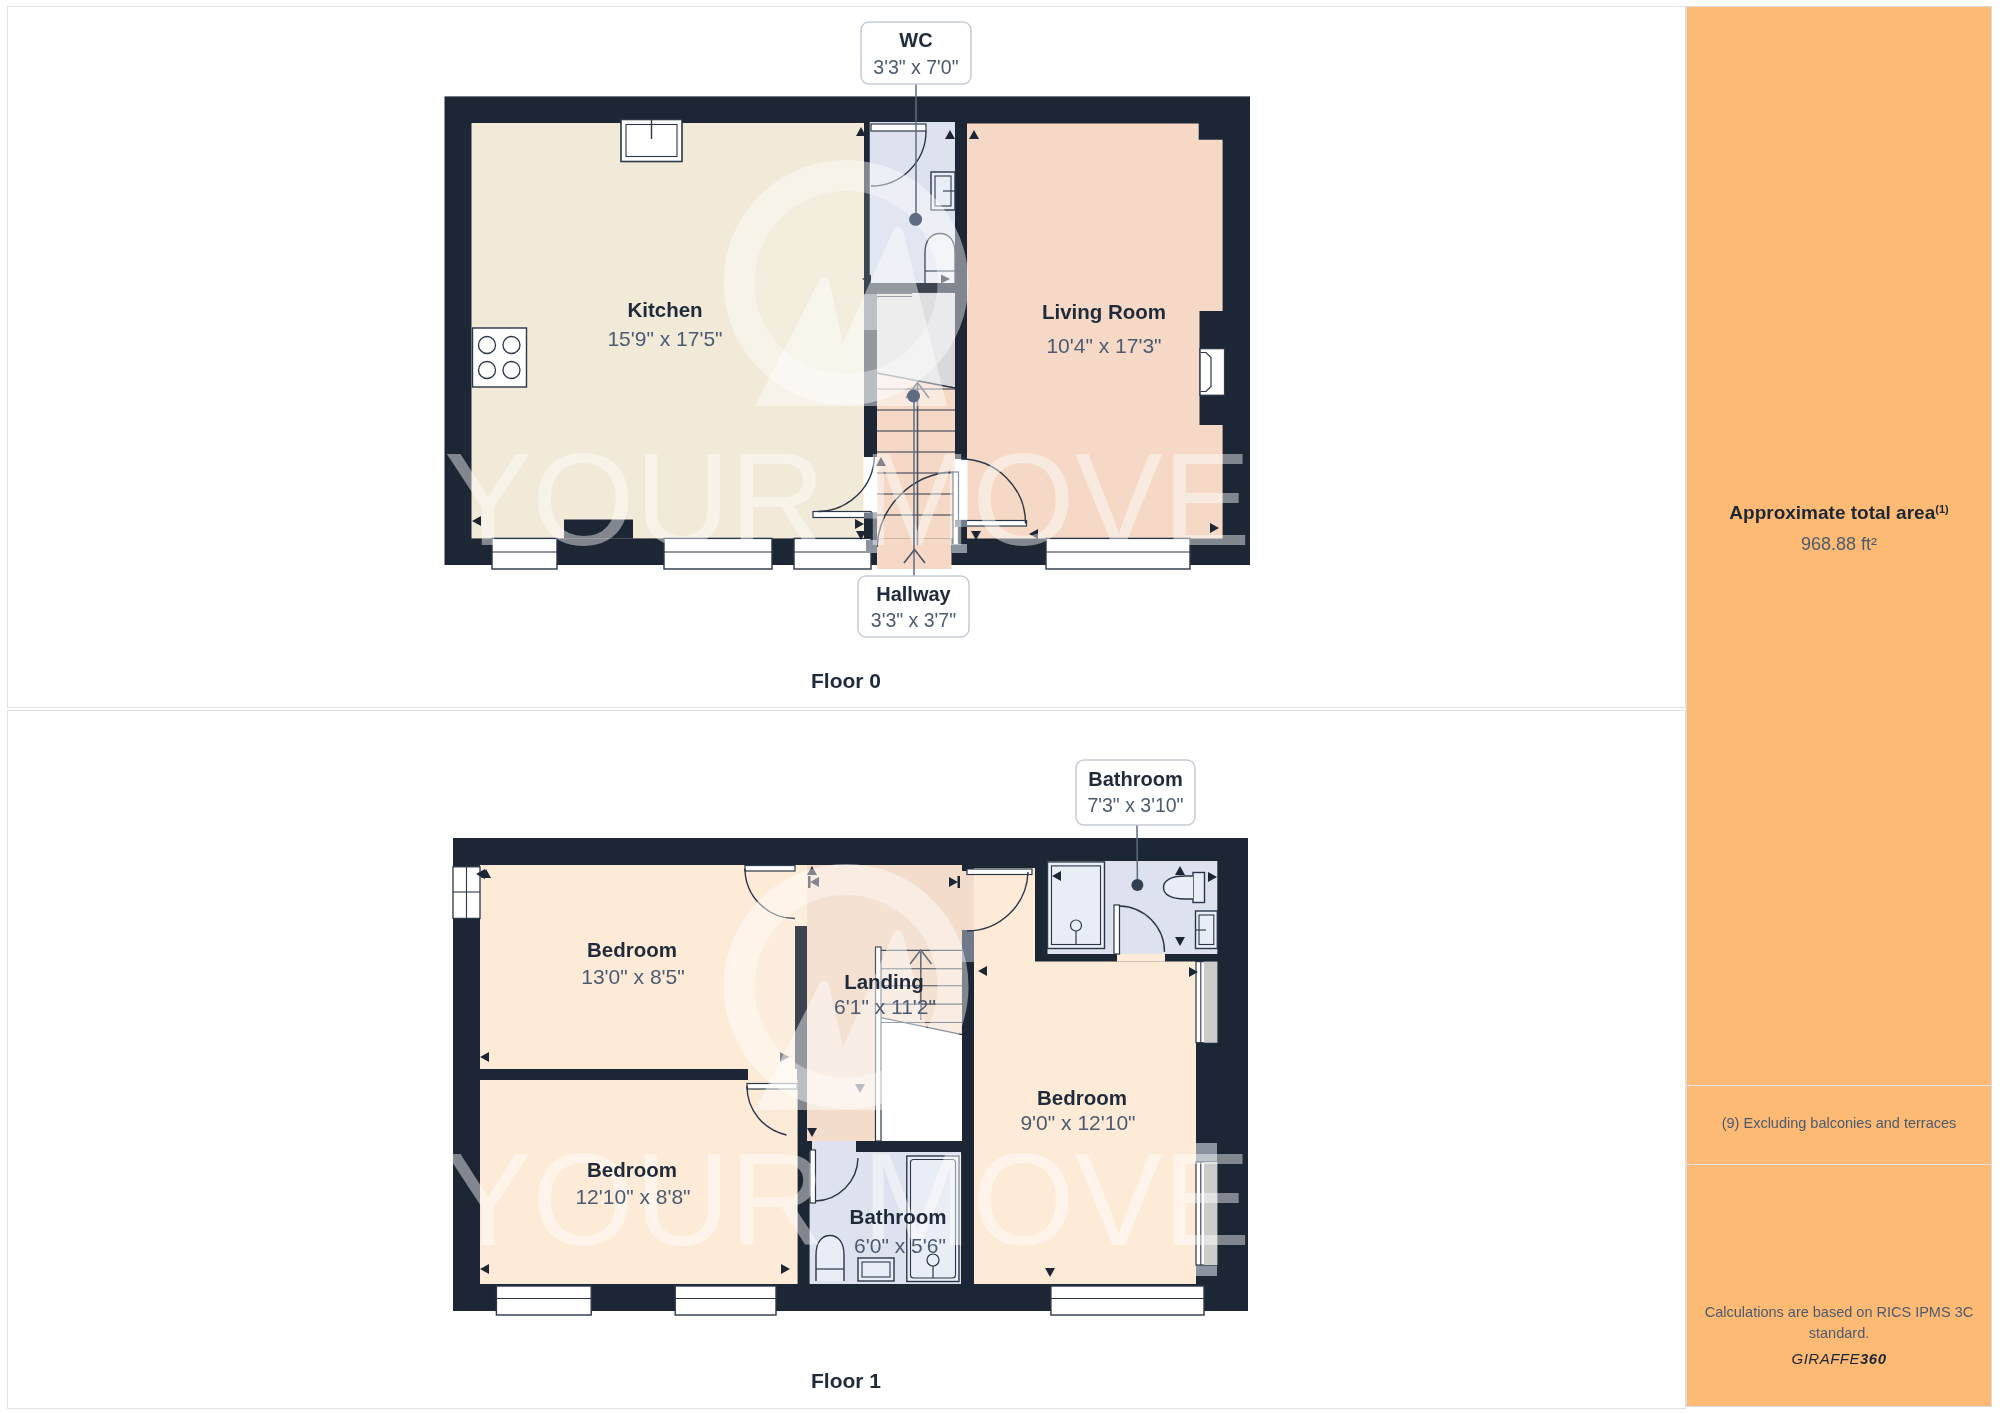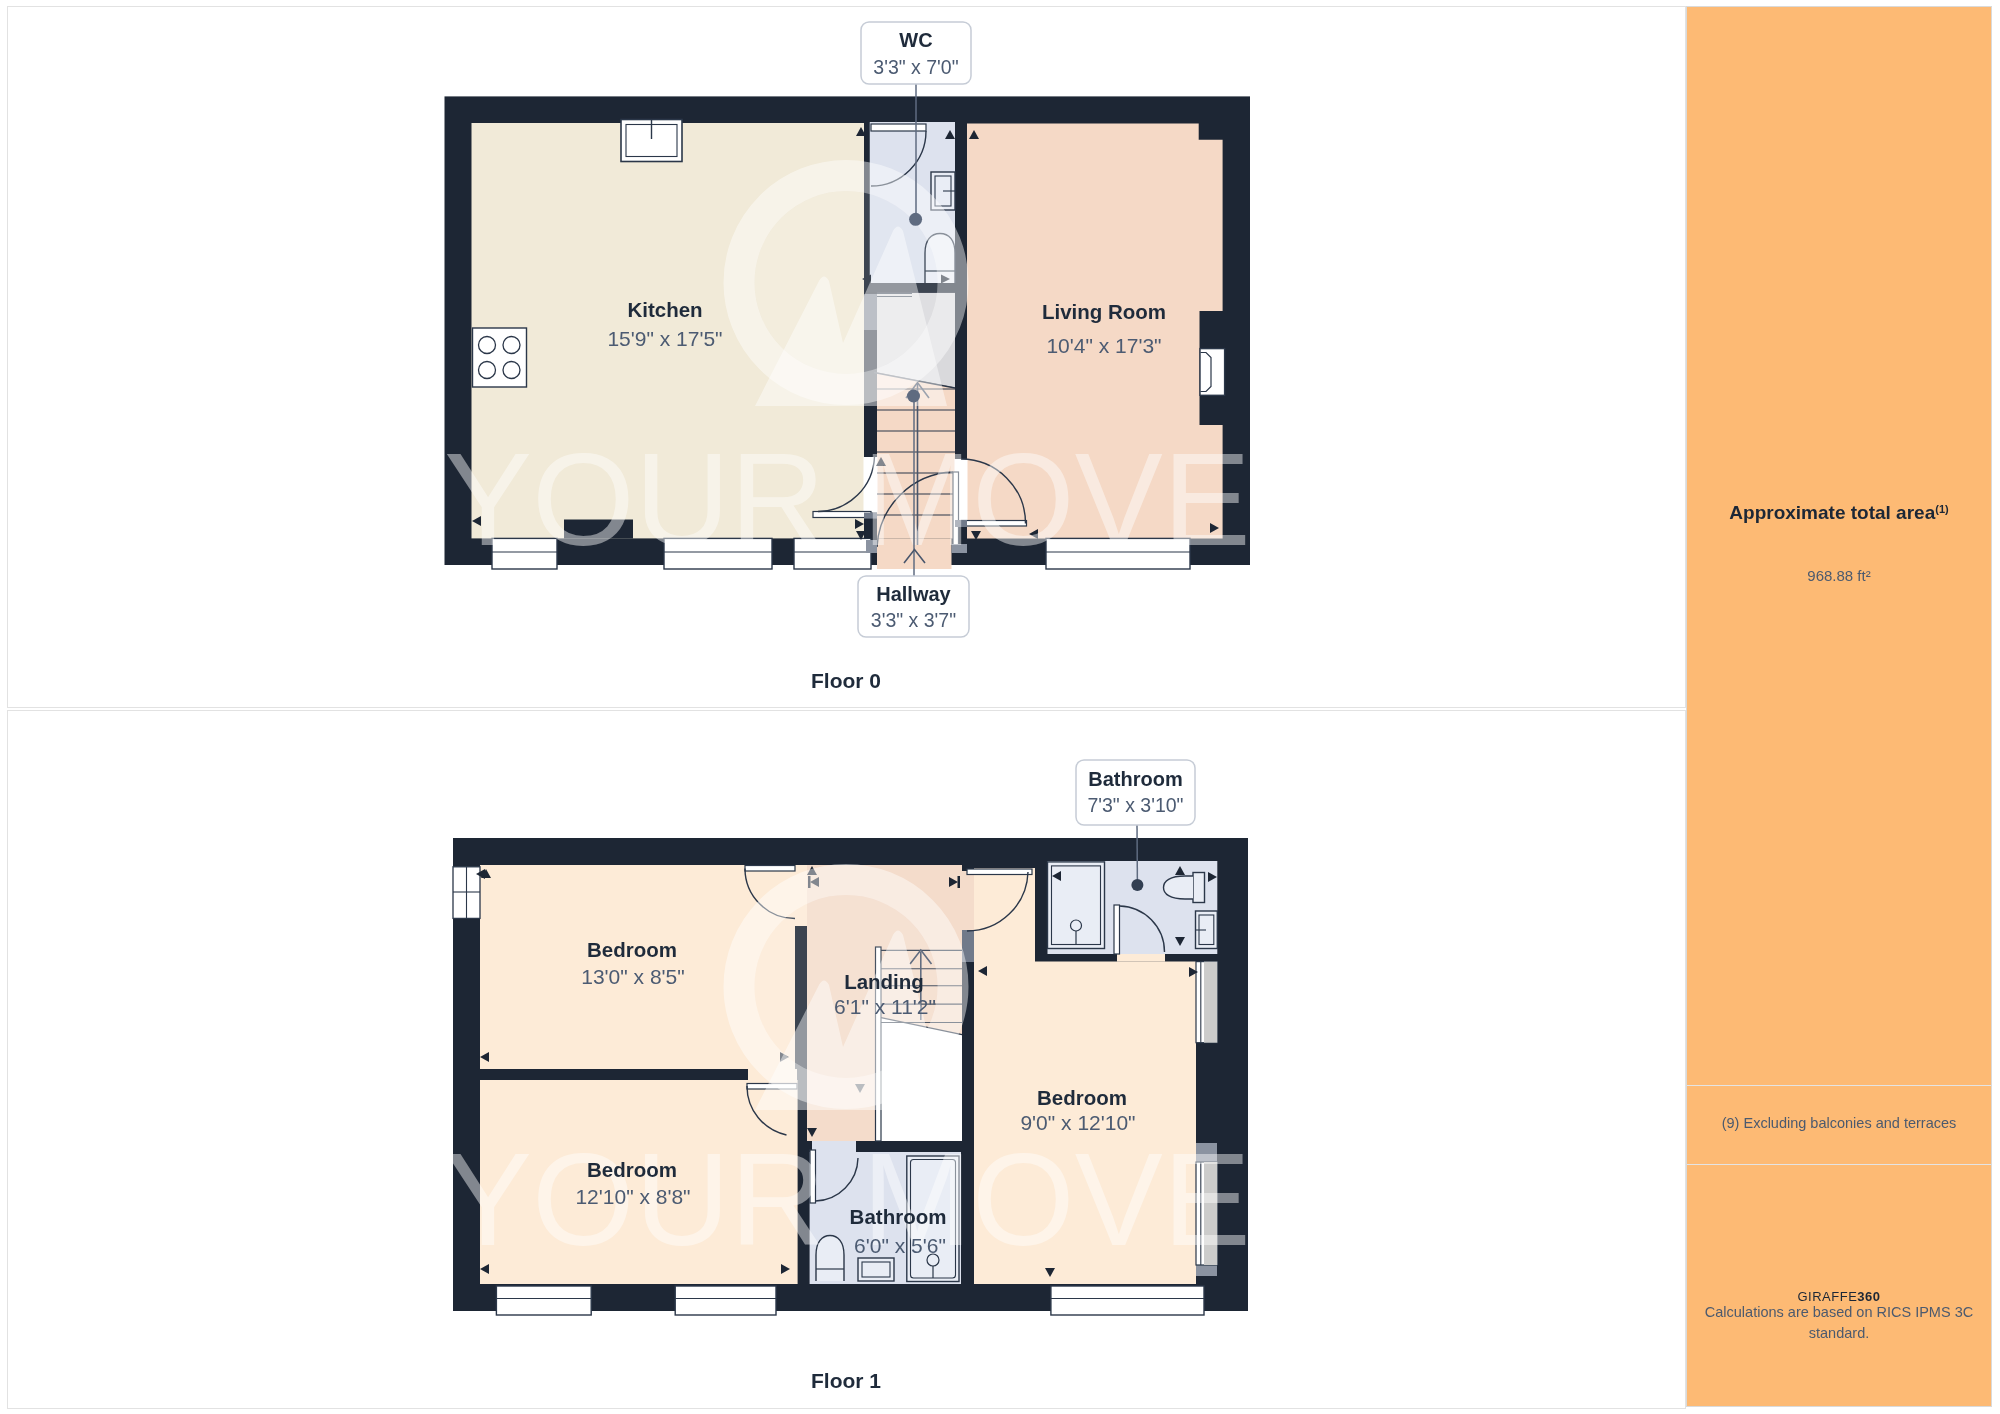--- a/index.html
+++ b/index.html
@@ -17,32 +17,32 @@
 <div id="page">
 
   <div class="panel" style="left:7px;top:6px;width:1677px;height:700px;"></div>
 
   <div class="panel" style="left:7px;top:710px;width:1677px;height:697px;"></div>
 
   <div id="sidebar">
 
     <div class="sb" style="top:492px;font-size:19px;font-weight:bold;color:#1c2736;">Approximate total area<span style="font-size:11px;vertical-align:6px;">(1)</span></div>
 
-    <div class="sb" style="top:558px;font-size:15px;">968.88 ft²</div>
+    <div class="sb" style="top:527px;font-size:18px;">968.88 ft²</div>
 
     <div class="hr" style="top:1078px;"></div>
 
     <div class="sb" style="top:1106px;">(9) Excluding balconies and terraces</div>
 
     <div class="hr" style="top:1157px;"></div>
 
 
     <div class="sb" style="top:1283px;margin-top:12px;">Calculations are based on RICS IPMS 3C<br>standard.</div>
 
-    <div class="sb" style="top:1279px;font-size:13px;color:#1c2736;letter-spacing:0.5px;">GIRAFFE<b>360</b></div>
+    <div class="sb" style="top:1341px;font-size:15px;color:#1c2736;letter-spacing:0.5px;font-style:italic;">GIRAFFE<b>360</b></div>
   </div>
   <svg id="plan" width="2000" height="1414" viewBox="0 0 2000 1414">
   <g id="f0">
 
     <rect x="444.5" y="96.4" width="805.5" height="468.6" fill="#1d2634"></rect>
 
     <rect x="471.5" y="123" width="392.5" height="415.4" fill="#f1ead8"></rect>
 
     <rect x="564" y="519.5" width="69" height="19" fill="#1d2634"></rect>
 

